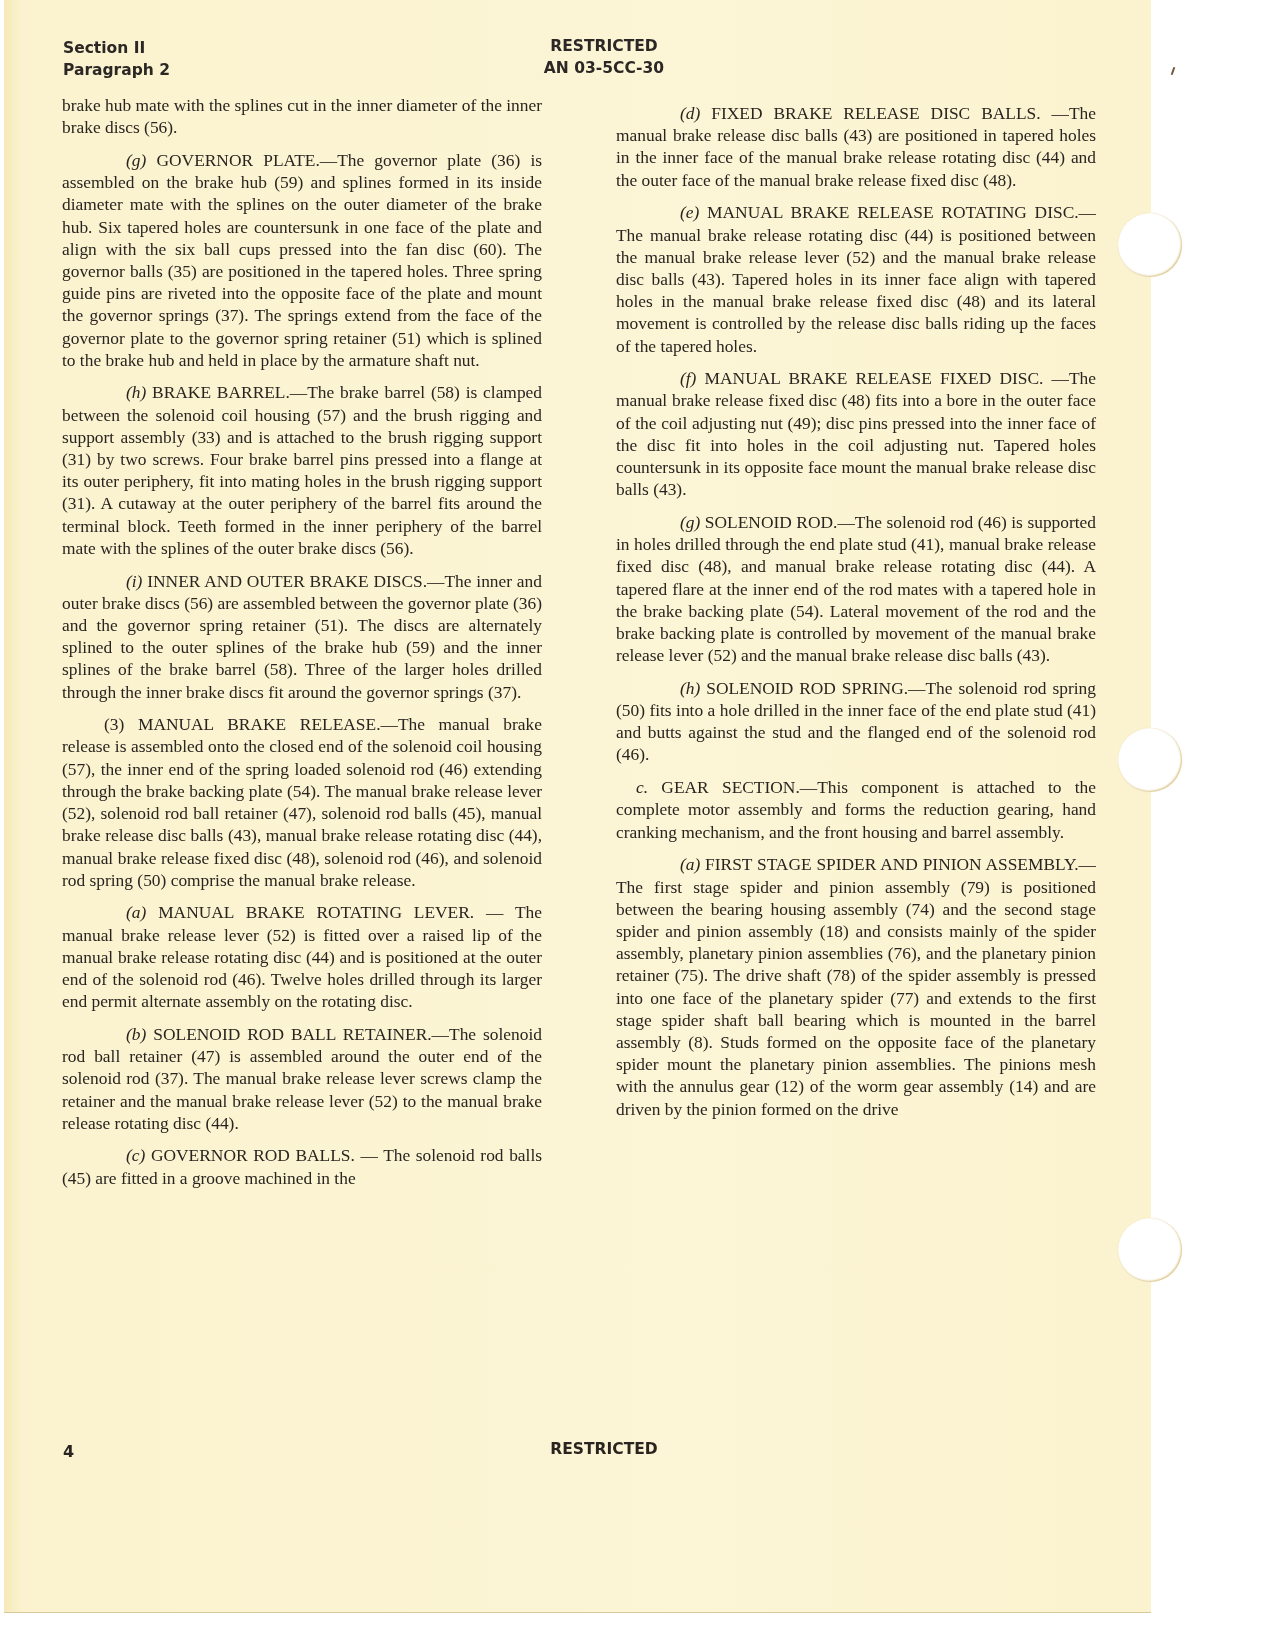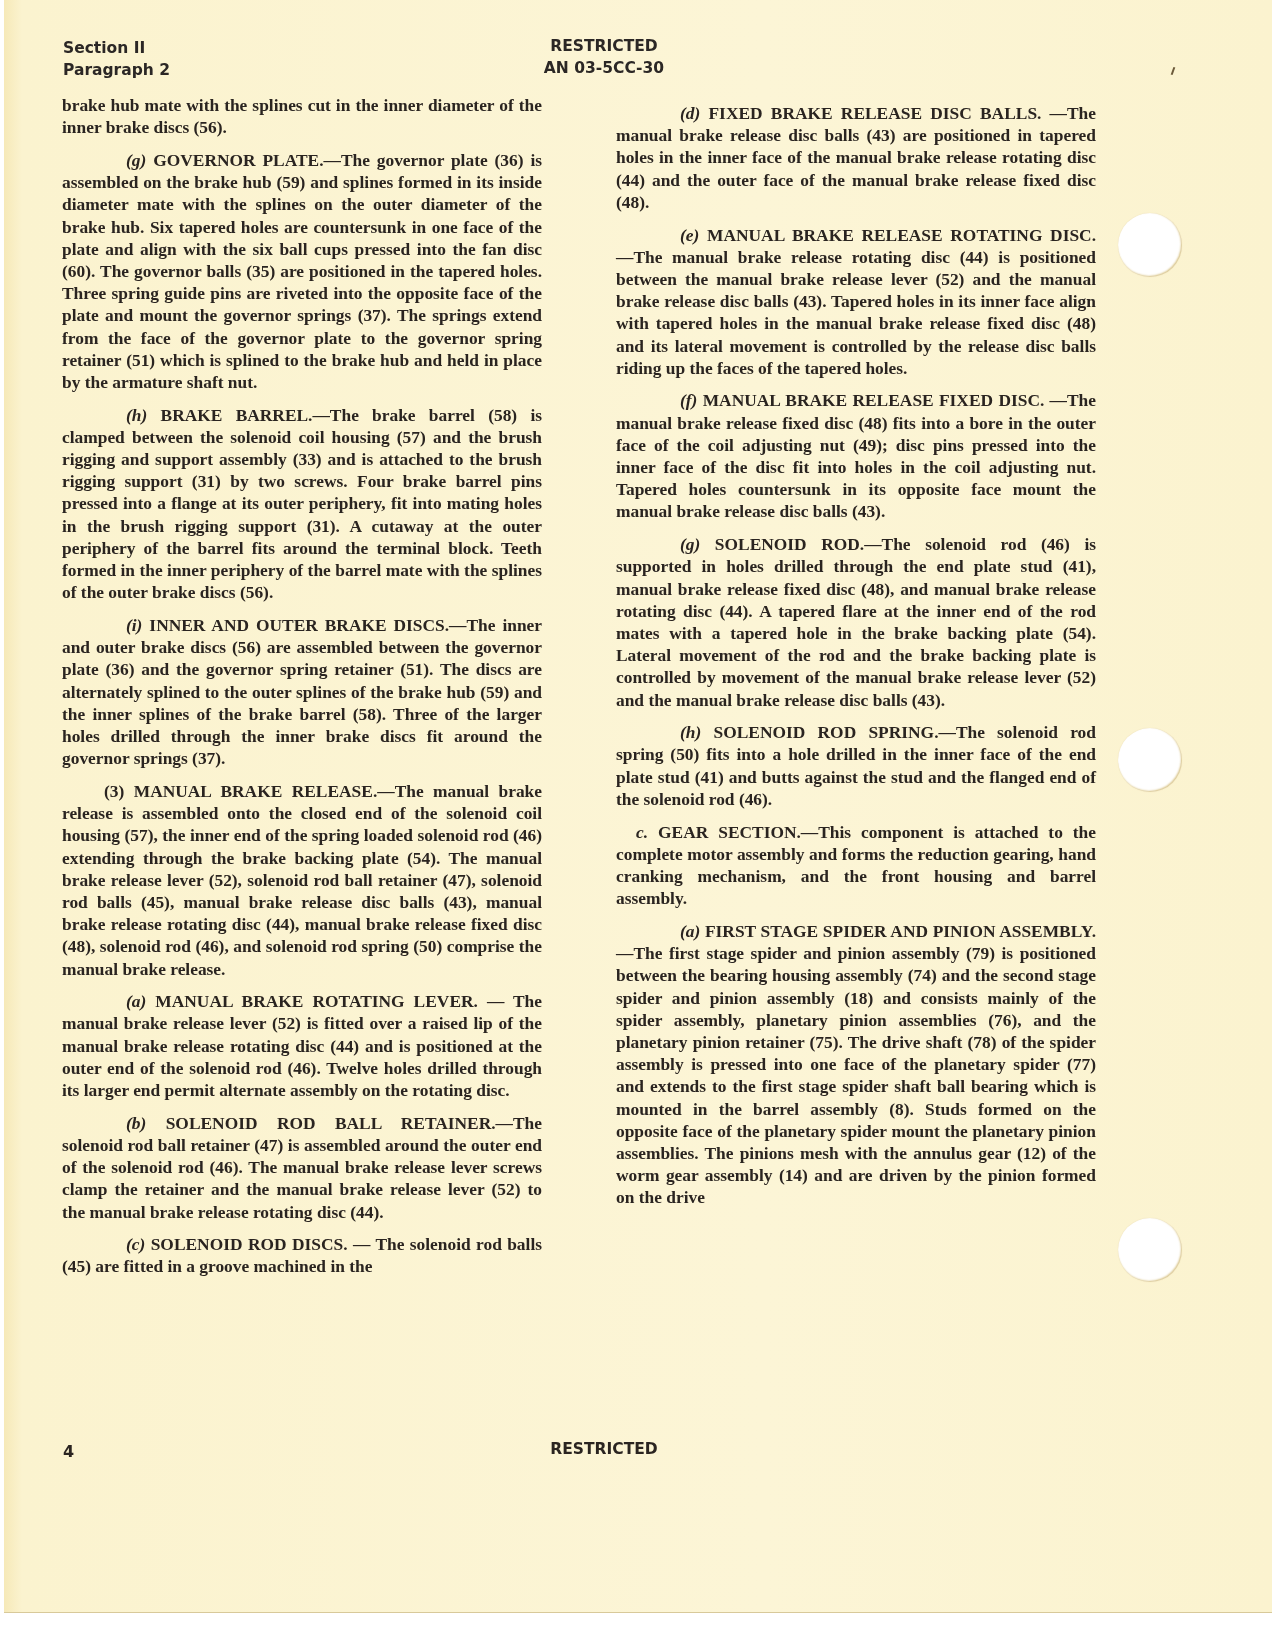--- a/index.html
+++ b/index.html
@@ -3,21 +3,21 @@
 <meta charset="utf-8">
 <style>
   html, body { margin: 0; padding: 0; }
   body {
     width: 1275px; height: 1650px; position: relative; overflow: hidden;
     background: #ffffff;
     font-family: "Liberation Serif", "DejaVu Serif", serif;
     color: #2a2420;
   }
   .paper {
-    position: absolute; left: 4px; top: 0; width: 1268px; height: 1612px;
+    position: absolute; left: 4px; top: 0; width: 1147px; height: 1612px;
     background: #fbf3cf;
     background-image: linear-gradient(90deg, #f6e9b8 0px, #fbf3cf 18px, #fcf5d6 60%, #fbf3cf 100%);
     border-bottom: 1px solid #d8c99a;
   }
   .hdr-left {
     position: absolute; left: 59px; top: 37px;
     font-family: "DejaVu Sans", "Liberation Sans", sans-serif; font-weight: bold;
     font-size: 15.5px; line-height: 22px; color: #2b2725;
   }
   .hdr-center {
@@ -25,21 +25,21 @@
     font-family: "DejaVu Sans", "Liberation Sans", sans-serif; font-weight: bold;
     font-size: 15.5px; line-height: 22px; color: #2b2725;
   }
   .col {
     position: absolute; top: 94px; width: 480px;
     font-size: 17.4px; line-height: 22.2px; text-align: justify;
     hyphens: manual;
   }
   .col.left { left: 58px; }
   .col.right { left: 612px; }
-  .col p { margin: 0 0 10.5px 0; text-indent: 0; font-weight: bold; }
+  .col p { margin: 0 0 10.5px 0; text-indent: 0; }
   .col p.ind { text-indent: 64px; margin-top: 8px; }
   .col p.ind2 { text-indent: 42px; }
   .col p.ind3 { text-indent: 20px; }
   .col p.cont { text-indent: 0; }
   .ital { font-style: italic; }
   .footer-num {
     position: absolute; left: 59px; top: 1442px;
     font-family: "DejaVu Sans", "Liberation Sans", sans-serif; font-weight: bold; font-size: 16px;
   }
   .footer-center {
@@ -67,22 +67,22 @@
     <div>AN 03-5CC-30</div>
   </div>
 
   <div class="col left">
     <p class="cont"><span>brake hub mate with the splines cut in the inner diameter of the inner brake discs (56).</span></p>
     <p class="ind"><span class="ital">(g)</span> <span>GOVERNOR PLATE.—</span><span>The governor plate (36) is assembled on the brake hub (59) and splines formed in its inside diameter mate with the splines on the outer diameter of the brake hub. Six tapered holes are countersunk in one face of the plate and align with the six ball cups pressed into the fan disc (60). The governor balls (35) are positioned in the tapered holes. Three spring guide pins are riveted into the opposite face of the plate and mount the governor springs (37). The springs extend from the face of the governor plate to the governor spring retainer (51) which is splined to the brake hub and held in place by the armature shaft nut.</span></p>
     <p class="ind"><span class="ital">(h)</span> <span>BRAKE BARREL.—</span><span>The brake barrel (58) is clamped between the solenoid coil housing (57) and the brush rigging and support assembly (33) and is attached to the brush rigging support (31) by two screws. Four brake barrel pins pressed into a flange at its outer periphery, fit into mating holes in the brush rigging support (31). A cutaway at the outer periphery of the barrel fits around the terminal block. Teeth formed in the inner periphery of the barrel mate with the splines of the outer brake discs (56).</span></p>
     <p class="ind"><span class="ital">(i)</span> <span>INNER AND OUTER BRAKE DISCS.—</span><span>The inner and outer brake discs (56) are assembled between the governor plate (36) and the governor spring retainer (51). The discs are alternately splined to the outer splines of the brake hub (59) and the inner splines of the brake barrel (58). Three of the larger holes drilled through the inner brake discs fit around the governor springs (37).</span></p>
     <p class="ind2"><span>(3)</span> <span>MANUAL BRAKE RELEASE.—</span><span>The manual brake release is assembled onto the closed end of the solenoid coil housing (57), the inner end of the spring loaded solenoid rod (46) extending through the brake backing plate (54). The manual brake release lever (52), solenoid rod ball retainer (47), solenoid rod balls (45), manual brake release disc balls (43), manual brake release rotating disc (44), manual brake release fixed disc (48), solenoid rod (46), and solenoid rod spring (50) comprise the manual brake release.</span></p>
     <p class="ind"><span class="ital">(a)</span> <span>MANUAL BRAKE ROTATING LEVER. — </span><span>The manual brake release lever (52) is fitted over a raised lip of the manual brake release rotating disc (44) and is positioned at the outer end of the solenoid rod (46). Twelve holes drilled through its larger end permit alternate assembly on the rotating disc.</span></p>
-    <p class="ind"><span class="ital">(b)</span> <span>SOLENOID ROD BALL RETAINER.—</span><span>The solenoid rod ball retainer (47) is assembled around the outer end of the solenoid rod (46). The manual brake release lever screws clamp the retainer and the manual brake release lever (52) to the manual brake release rotating disc (44).</span></p>
-    <p class="ind"><span class="ital">(c)</span> <span>SOLENOID ROD DISCS. — </span><span>The solenoid rod balls (45) are fitted in a groove machined in the</span></p>
+    <p class="ind"><span class="ital">(b)</span> <span>SOLENOID ROD BALL RETAINER.—</span><span>The solenoid rod ball retainer (47) is assembled around the outer end of the solenoid rod (37). The manual brake release lever screws clamp the retainer and the manual brake release lever (52) to the manual brake release rotating disc (44).</span></p>
+    <p class="ind"><span class="ital">(c)</span> <span>GOVERNOR ROD BALLS. — </span><span>The solenoid rod balls (45) are fitted in a groove machined in the</span></p>
   </div>
 
   <div class="col right">
     <p class="ind"><span class="ital">(d)</span> <span>FIXED BRAKE RELEASE DISC BALLS. —</span><span>The manual brake release disc balls (43) are positioned in tapered holes in the inner face of the manual brake release rotating disc (44) and the outer face of the manual brake release fixed disc (48).</span></p>
     <p class="ind"><span class="ital">(e)</span> <span>MANUAL BRAKE RELEASE ROTATING DISC.—</span><span>The manual brake release rotating disc (44) is positioned between the manual brake release lever (52) and the manual brake release disc balls (43). Tapered holes in its inner face align with tapered holes in the manual brake release fixed disc (48) and its lateral movement is controlled by the release disc balls riding up the faces of the tapered holes.</span></p>
     <p class="ind"><span class="ital">(f)</span> <span>MANUAL BRAKE RELEASE FIXED DISC. —</span><span>The manual brake release fixed disc (48) fits into a bore in the outer face of the coil adjusting nut (49); disc pins pressed into the inner face of the disc fit into holes in the coil adjusting nut. Tapered holes countersunk in its opposite face mount the manual brake release disc balls (43).</span></p>
     <p class="ind"><span class="ital">(g)</span> <span>SOLENOID ROD.—</span><span>The solenoid rod (46) is supported in holes drilled through the end plate stud (41), manual brake release fixed disc (48), and manual brake release rotating disc (44). A tapered flare at the inner end of the rod mates with a tapered hole in the brake backing plate (54). Lateral movement of the rod and the brake backing plate is controlled by movement of the manual brake release lever (52) and the manual brake release disc balls (43).</span></p>
     <p class="ind"><span class="ital">(h)</span> <span>SOLENOID ROD SPRING.—</span><span>The solenoid rod spring (50) fits into a hole drilled in the inner face of the end plate stud (41) and butts against the stud and the flanged end of the solenoid rod (46).</span></p>
     <p class="ind3"><span class="ital">c.</span> <span>GEAR SECTION.—</span><span>This component is attached to the complete motor assembly and forms the reduction gearing, hand cranking mechanism, and the front housing and barrel assembly.</span></p>
     <p class="ind"><span class="ital">(a)</span> <span>FIRST STAGE SPIDER AND PINION ASSEMBLY.—</span><span>The first stage spider and pinion assembly (79) is positioned between the bearing housing assembly (74) and the second stage spider and pinion assembly (18) and consists mainly of the spider assembly, planetary pinion assemblies (76), and the planetary pinion retainer (75). The drive shaft (78) of the spider assembly is pressed into one face of the planetary spider (77) and extends to the first stage spider shaft ball bearing which is mounted in the barrel assembly (8). Studs formed on the opposite face of the planetary spider mount the planetary pinion assemblies. The pinions mesh with the annulus gear (12) of the worm gear assembly (14) and are driven by the pinion formed on the drive</span></p>

